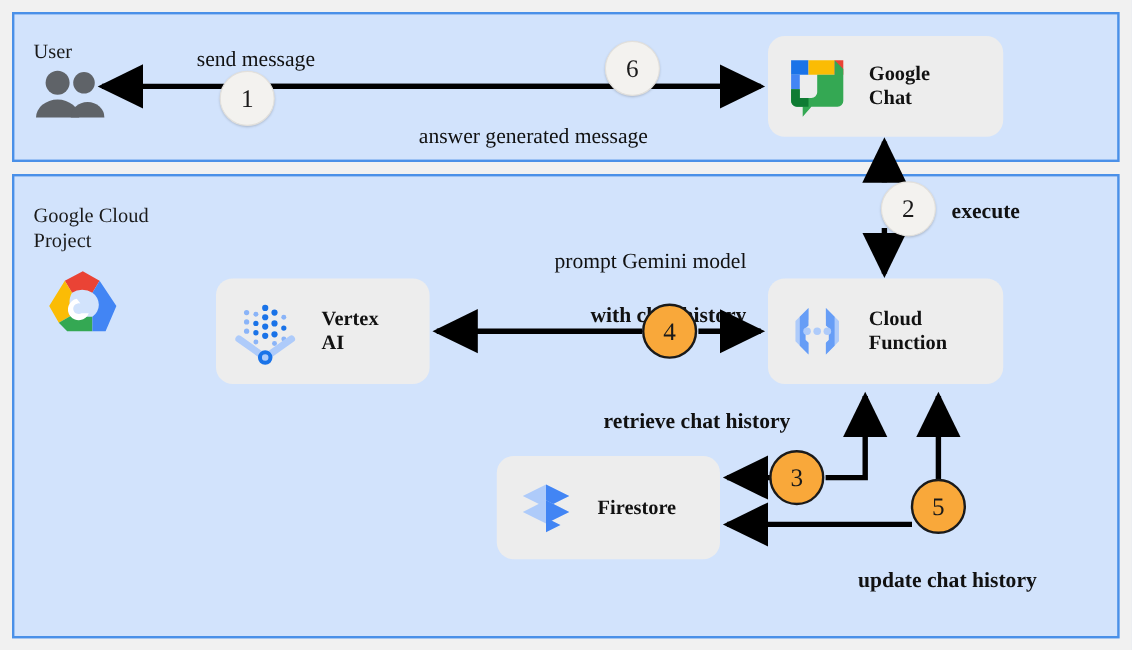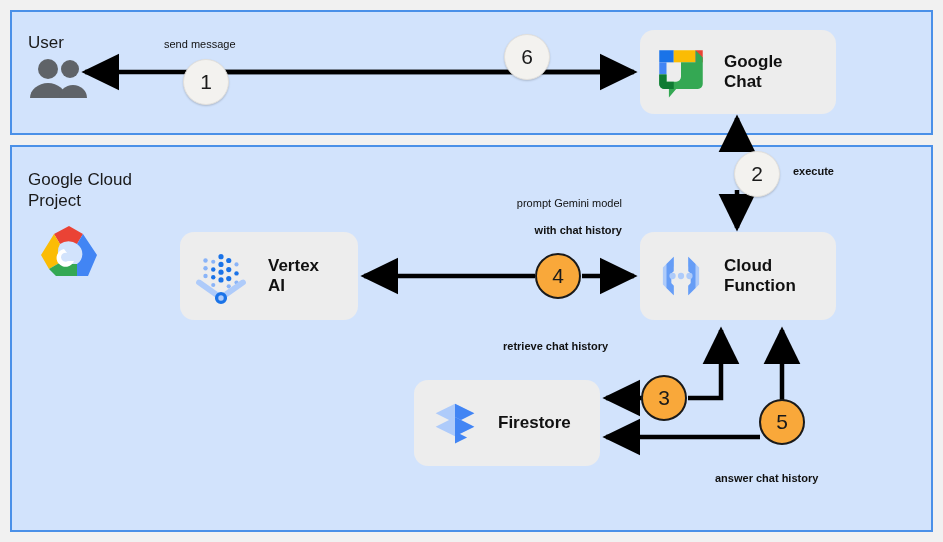--- a/index.html
+++ b/index.html
@@ -5,21 +5,21 @@
   html, body {
     margin: 0;
     padding: 0;
     background: #f1f1f1;
   }
   #stage {
     position: relative;
     width: 943px;
     height: 542px;
     background: #f1f1f1;
-    font-family: Liberation Sans, sans-serif;
+    font-family: Liberation Serif, serif;
     overflow: hidden;
   }
 
   
   .panel {
     position: absolute;
     background: #d2e3fc;
     border: 2px solid #4a90e8;
     box-sizing: border-box;
   }
@@ -61,21 +61,21 @@
 
   #node-google-chat   { left: 640px; top: 30px;  width: 196px; height: 84px;  padding: 0 12px; }
   #node-vertex-ai     { left: 180px; top: 232px; width: 178px; height: 88px;  padding: 0 10px; }
   #node-cloud-func    { left: 640px; top: 232px; width: 196px; height: 88px;  padding: 16px 12px; }
   #node-firestore     { left: 414px; top: 380px; width: 186px; height: 86px;  padding: 0 12px; }
 
   
   .flow-label {
     position: absolute;
     color: #111;
-    font-size: 11px;
+    font-size: 18px;
     line-height: 1.25;
     white-space: pre-line;
   }
   .flow-label.bold { font-weight: bold; }
   .flow-label.center { text-align: right; }
 
   
   .step {
     position: absolute;
     width: 46px;
@@ -124,20 +124,21 @@
     <div style="position:absolute; left:16px; top:46px;">
       <svg class="people-icon" width="60" height="42" viewBox="0 0 60 42">
         <circle cx="20" cy="11" r="10" fill="#5f6368"></circle>
         <path d="M2 40 a18 15 0 0 1 36 0 z" fill="#5f6368"></path>
         <circle cx="42" cy="11" r="9" fill="#5f6368"></circle>
         <path d="M31 40 a14 13 0 0 1 28 0 z" fill="#5f6368"></path>
       </svg>
     </div>
 
     <div class="flow-label" style="left:152px; top:26px;">send message</div>
+    <div class="flow-label" style="left:337px; top:90px;">answer generated message</div>
   </div>
 
   <div class="panel" id="panel-cloud">
     <div class="panel-title" style="left:16px; top:22px;">Google Cloud
 Project</div>
 
     <div style="position:absolute; left:24px; top:75px;">
       <svg width="66" height="56" viewBox="0 0 66 56">
         <path d="M33 4 L47 12 L41 22 A15 15 0 0 0 24 22 L18 12 Z" fill="#ea4335"></path>
         <path d="M18 12 L24 22 A15 15 0 0 0 22 31 A15 15 0 0 0 25 40 L13 47 L5 33 Z" fill="#fbbc05"></path>
@@ -148,21 +149,21 @@
       </svg>
     </div>
 
     <div class="flow-label center bold" style="left:410px; top:36px; width:200px;">
       <span style="font-weight:400;">prompt Gemini model</span><br>
       <span style="font-weight:bold;">with chat history</span>
     </div>
 
     <div class="flow-label bold" style="left:491px; top:193px;">retrieve chat history</div>
 
-    <div class="flow-label bold" style="left:703px; top:325px;">answer chat history</div>
+    <div class="flow-label bold" style="left:703px; top:325px;">update chat history</div>
   </div>
 
   <div class="flow-label bold" style="left:793px; top:165px;">execute</div>
 
   <svg id="arrows">
     <defs>
       <marker id="ah" markerWidth="9" markerHeight="9" refX="7.6" refY="4.5" orient="auto" markerUnits="strokeWidth">
         <path d="M0,0.4 L8.4,4.5 L0,8.6 z" fill="#000"></path>
       </marker>
     </defs>

